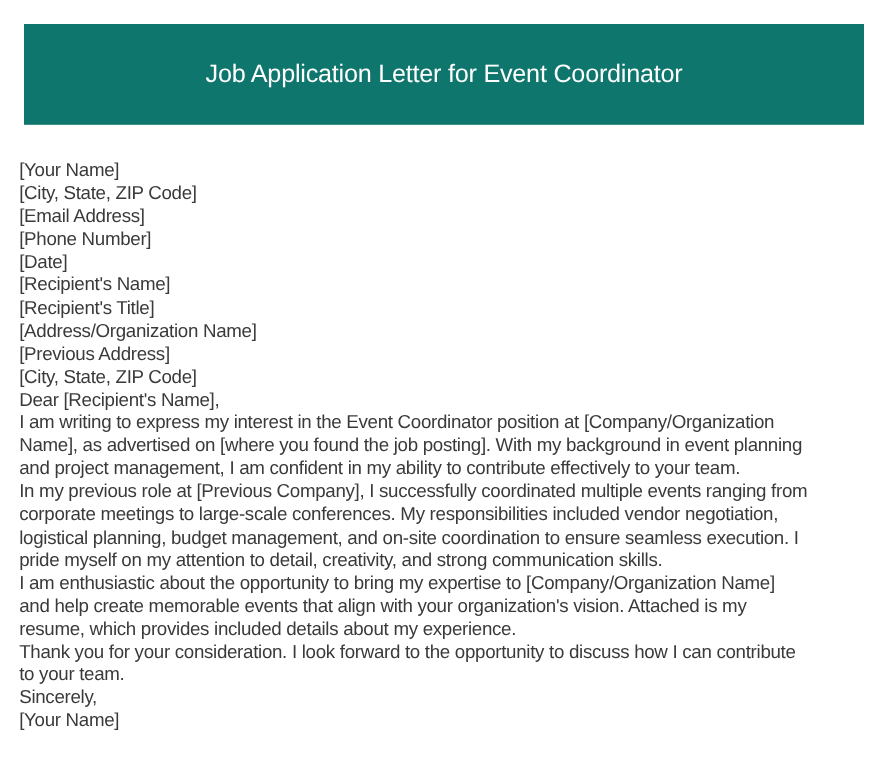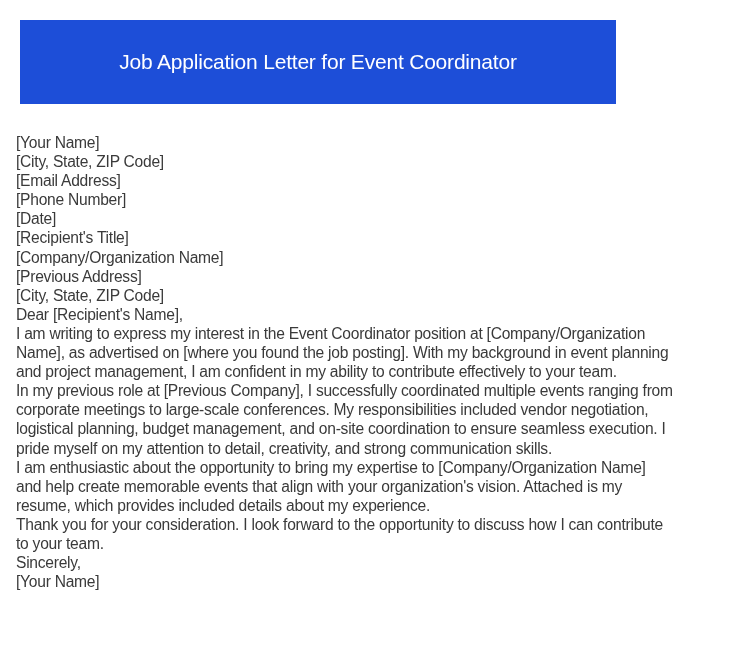--- a/index.html
+++ b/index.html
@@ -11,23 +11,23 @@
       width: 740px;
       height: 648px;
       position: relative;
       overflow: hidden;
       font-family: "Liberation Sans", sans-serif;
     }
     .header {
       position: absolute;
       left: 20px;
       top: 20px;
-      width: 596px;
+      width: 700px;
       height: 84px;
-      background: #1d4ed8;
+      background: #0f766e;
       display: flex;
       align-items: center;
       justify-content: center;
     }
     .header-title {
       color: #ffffff;
       font-size: 21px;
       letter-spacing: -0.2px;
       margin-top: 0px;
     }
@@ -58,22 +58,23 @@
 
 <div class="letter">
   <div class="para">
     <span class="line">[Your Name]</span>
     <span class="line">[City, State, ZIP Code]</span>
     <span class="line">[Email Address]</span>
     <span class="line">[Phone Number]</span>
     <span class="line">[Date]</span>
   </div>
   <div class="para">
+    <span class="line">[Recipient's Name]</span>
     <span class="line">[Recipient's Title]</span>
-    <span class="line">[Company/Organization Name]</span>
+    <span class="line">[Address/Organization Name]</span>
     <span class="line">[Previous Address]</span>
     <span class="line">[City, State, ZIP Code]</span>
   </div>
   <span class="line">Dear [Recipient's Name],</span>
 
   <div class="para">
     <span class="line">I am writing to express my interest in the Event Coordinator position at [Company/Organization</span>
     <span class="line">Name], as advertised on [where you found the job posting]. With my background in event planning</span>
     <span class="line">and project management, I am confident in my ability to contribute effectively to your team.</span>
   </div>

